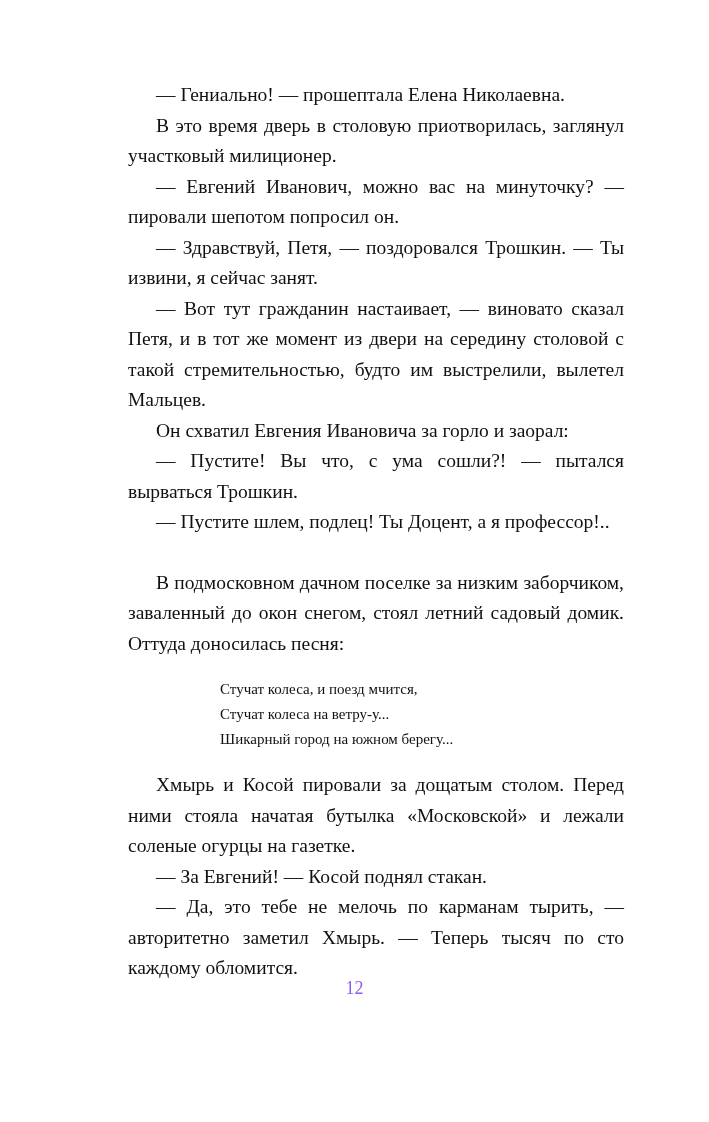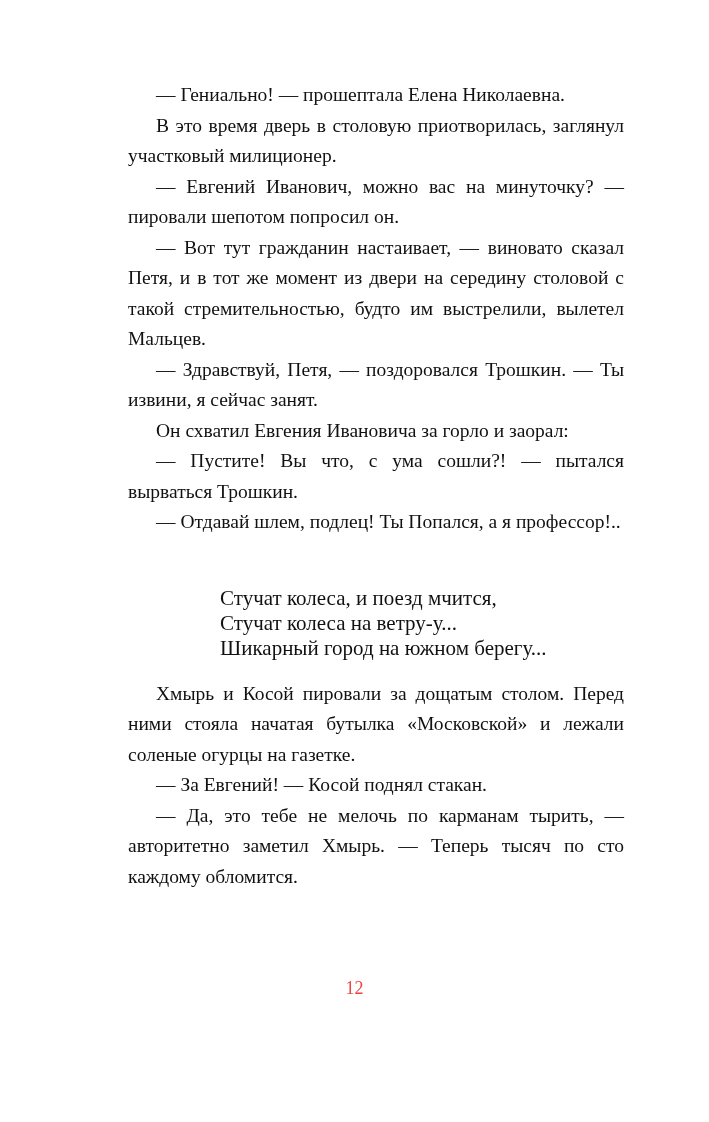--- a/index.html
+++ b/index.html
@@ -31,58 +31,59 @@
   .para {
     margin: 0;
     text-indent: 28px;
   }
   .gap {
     height: 30px;
   }
   .verse {
     margin: 0;
     padding: 0 0 0 92px;
-    font-size: 21px;
+    font-size: 15px;
     line-height: 25px;
     text-align: left;
   }
   .verse-line {
     white-space: nowrap;
   }
   .verse-block {
     margin-top: 18px;
     margin-bottom: 18px;
   }
   .folio {
     position: absolute;
     left: 0;
     right: 0;
     top: 978px;
     text-align: center;
     font-size: 18px;
-    color: #ef4444;
+    color: #8b5cf6;
   }
 </style>
 </head>
 <body>
 
 <div class="page">
   <div class="body-text">
 
     <p class="para">— Гениально! — прошептала Елена Николаевна.</p>
     <p class="para">В это время дверь в столовую приотворилась, за­глянул участковый милиционер.</p>
     <p class="para">— Евгений Иванович, можно вас на минуточ­ку? — пировали шепотом попросил он.</p>
+    <p class="para">— Здравствуй, Петя, — поздоровался Трошкин. — Ты извини, я сейчас занят.</p>
     <p class="para">— Вот тут гражданин настаивает, — виновато ска­зал Петя, и в тот же момент из двери на середину сто­ловой с такой стремительностью, будто им выстре­лили, вылетел Мальцев.</p>
-    <p class="para">— Здравствуй, Петя, — поздоровался Трошкин. — Ты извини, я сейчас занят.</p>
     <p class="para">Он схватил Евгения Ивановича за горло и за­орал:</p>
     <p class="para">— Пустите! Вы что, с ума сошли?! — пытался вырваться Трошкин.</p>
-    <p class="para">— Отдавай шлем, подлец! Ты Попался, а я про­фессор!..</p>
+    <p class="para">— Пустите шлем, подлец! Ты Доцент, а я про­фессор!..</p>
 
     <div class="gap"></div>
 
+    <p class="para">В подмосковном дачном поселке за низким за­борчиком, заваленный до окон снегом, стоял лет­ний садовый домик. Оттуда доносилась песня:</p>
 
     <div class="verse-block">
       <p class="verse verse-line">Стучат колеса, и поезд мчится,</p>
       <p class="verse verse-line">Стучат колеса на ветру-у...</p>
       <p class="verse verse-line">Шикарный город на южном берегу...</p>
     </div>
 
     <p class="para">Хмырь и Косой пировали за дощатым столом. Пе­ред ними стояла начатая бутылка «Московской» и лежали соленые огурцы на газетке.</p>
     <p class="para">— За Евгений! — Косой поднял стакан.</p>
     <p class="para">— Да, это тебе не мелочь по карманам тырить, — авторитетно заметил Хмырь. — Теперь тысяч по сто каждому обломится.</p>

